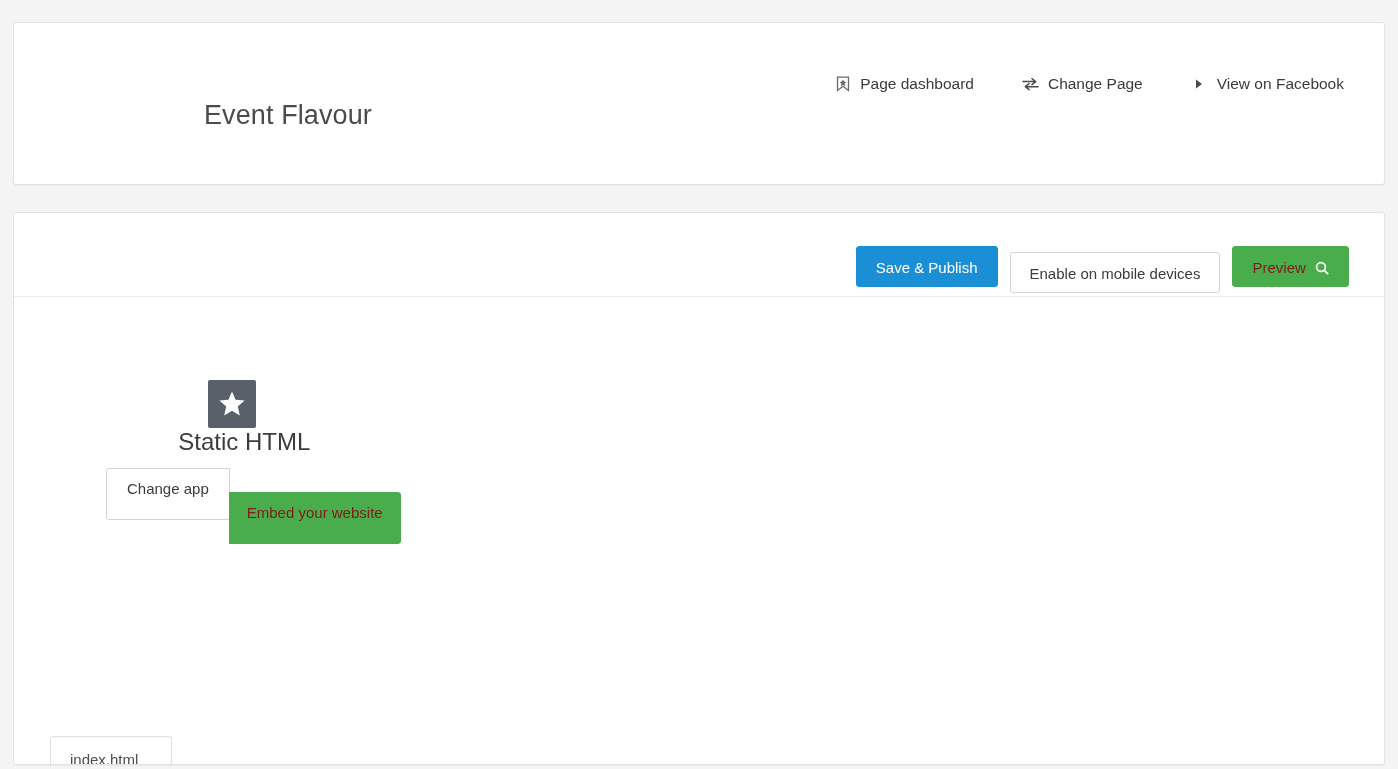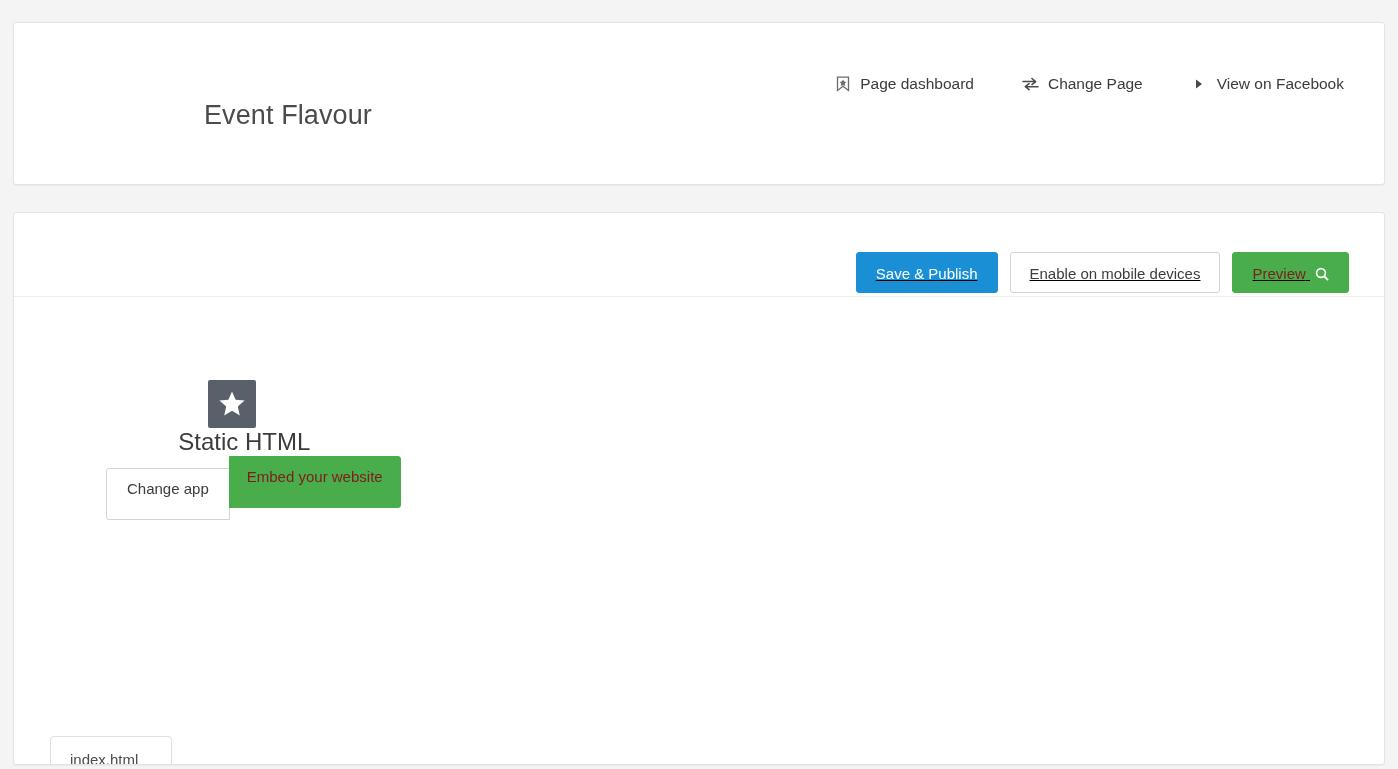--- a/index.html
+++ b/index.html
@@ -127,23 +127,22 @@
     display: inline-block;
     margin-left: 7px;
     vertical-align: 1px;
   }
 
   .actions {
     position: absolute;
     right: 35px;
     top: 27px;
     display: flex;
-    align-items: flex-end;
+    align-items: center;
     gap: 12px;
-    text-decoration: underline;
   }
   .btn {
     font-family: "Liberation Sans", sans-serif;
     font-size: 15px;
     border-radius: 3px;
     padding: 0 19px;
     height: 41px;
     line-height: 41px;
     cursor: pointer;
     white-space: nowrap;
@@ -180,21 +179,21 @@
     color: #3c3c3c;
     white-space: nowrap;
   }
   .app-btns {
     margin-left: 42px;
     display: flex;
     gap: 0;
   }
   .app-btns .btn { height: 52px; line-height: 40px; }
   .app-btns .btn:first-child { border-radius: 3px 0 0 3px; padding: 0 20px; }
-  .app-btns .btn:last-child { border-radius: 0 3px 3px 0; padding: 0 17px; margin-left: -1px; }
+  .app-btns .btn:last-child { border-radius: 0 3px 3px 0; padding: 0 17px; margin-left: -1px; margin-top: 36px; }
 
   
   .file-tab {
     position: absolute;
     left: 36px;
     top: 523px;
     width: 122px;
     height: 47px;
     background: #ffffff;
     border: 1px solid #e0e0e0;

